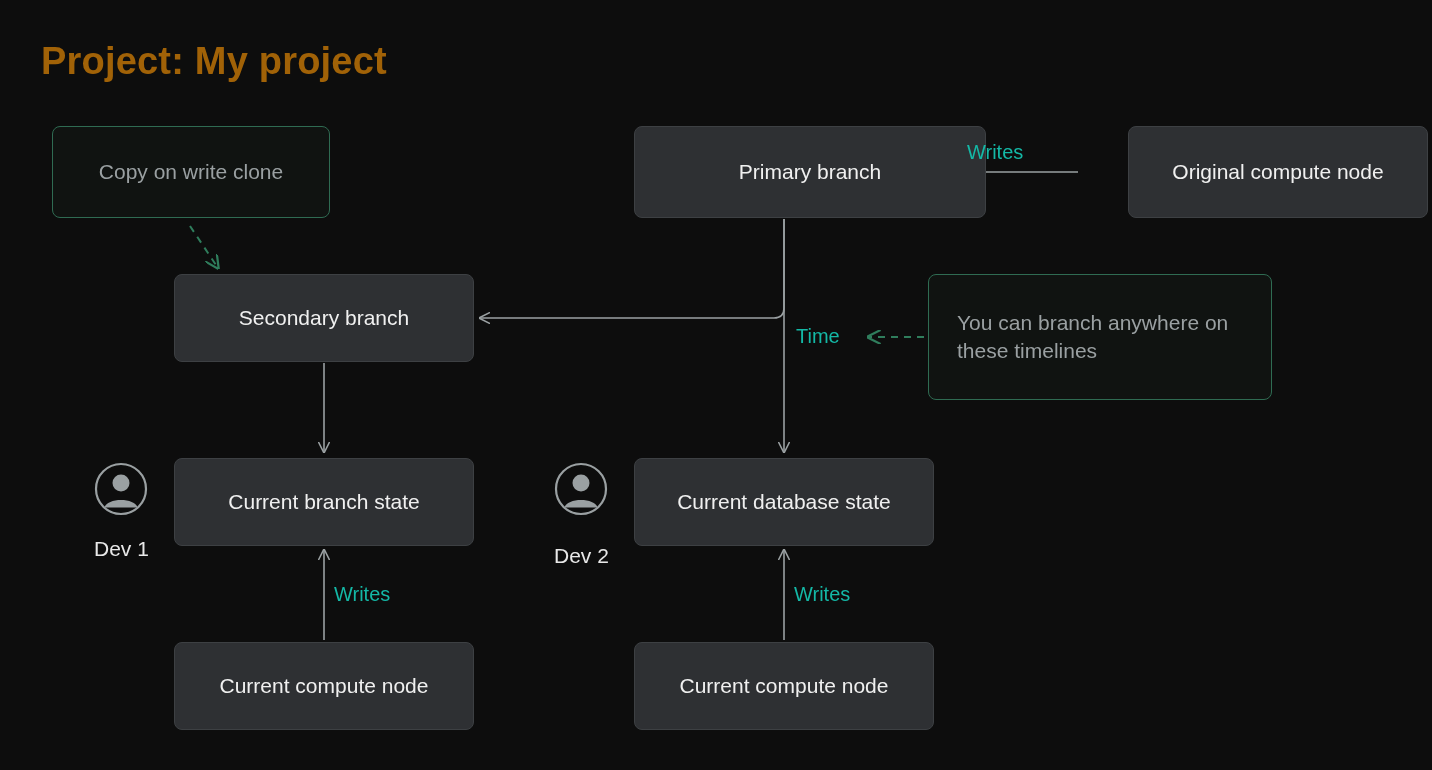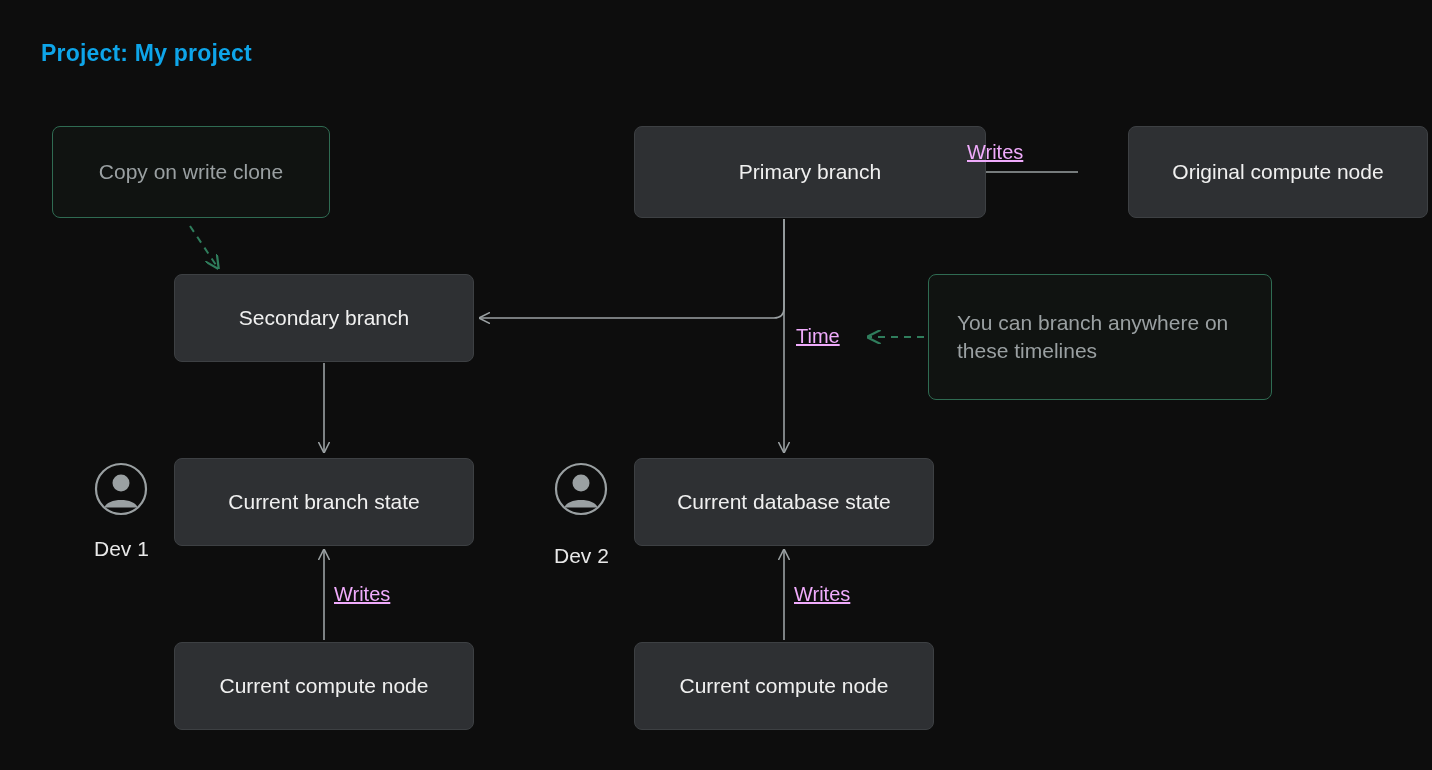--- a/index.html
+++ b/index.html
@@ -25,24 +25,24 @@
     position: absolute;
     left: 0; top: 0;
     width: 1432px;
     height: 770px;
     pointer-events: none;
   }
   .title {
     position: absolute;
     left: 41px;
     top: 40px;
-    font-size: 23px;
+    font-size: 38px;
     font-weight: bold;
     letter-spacing: 0.2px;
-    color: #0ea5e9;
+    color: #a16207;
     white-space: nowrap;
   }
   .node {
     position: absolute;
     box-sizing: border-box;
     display: flex;
     align-items: center;
     justify-content: center;
     border-radius: 8px;
     font-size: 21px;
@@ -57,23 +57,22 @@
     background: #101311;
     border: 1px solid #2f6b52;
     color: #9aa0a2;
     justify-content: flex-start;
     text-align: left;
     padding: 10px 28px;
   }
   .edge-label {
     position: absolute;
     font-size: 20px;
-    color: #f0abfc;
+    color: #14b8a6;
     white-space: nowrap;
-    text-decoration: underline;
   }
   .avatar-group {
     position: absolute;
     display: flex;
     flex-direction: column;
     align-items: center;
   }
   .avatar-icon {
     width: 54px;
     height: 54px;

